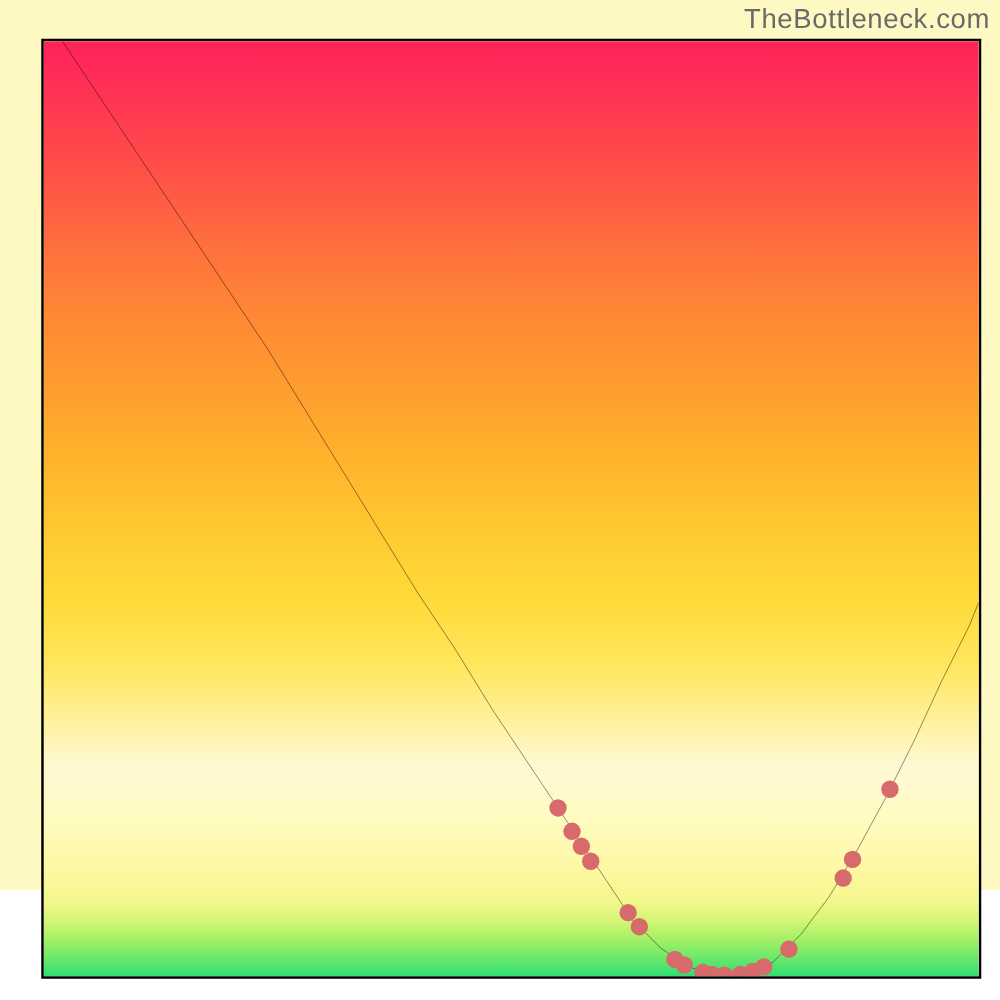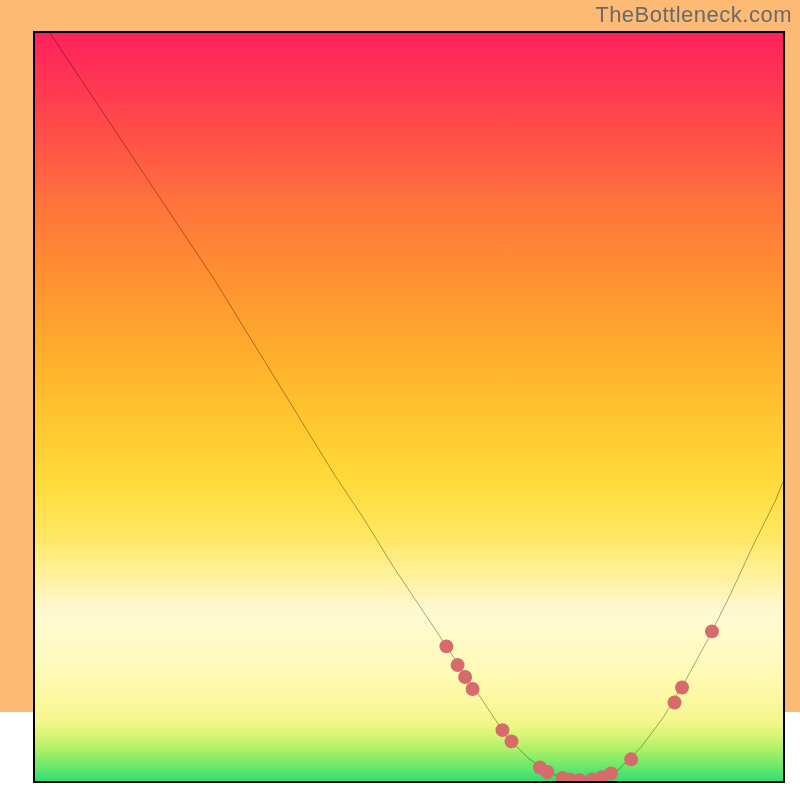--- a/index.html
+++ b/index.html
@@ -8,21 +8,21 @@
     width: 800px;
     height: 800px;
     overflow: hidden;
     font-family: Arial, Helvetica, sans-serif;
     background: #fff;
   }
   .chart-wrap {
     position: relative;
     width: 800px;
     height: 712px;
-    background: #fdba74;
+    background: #fef9c3;
   }
   .attribution {
     position: absolute;
     top: 2px;
     right: 8px;
     font-size: 22px;
     color: #6a6a6a;
     letter-spacing: 0.5px;
   }
   .plot-frame {

